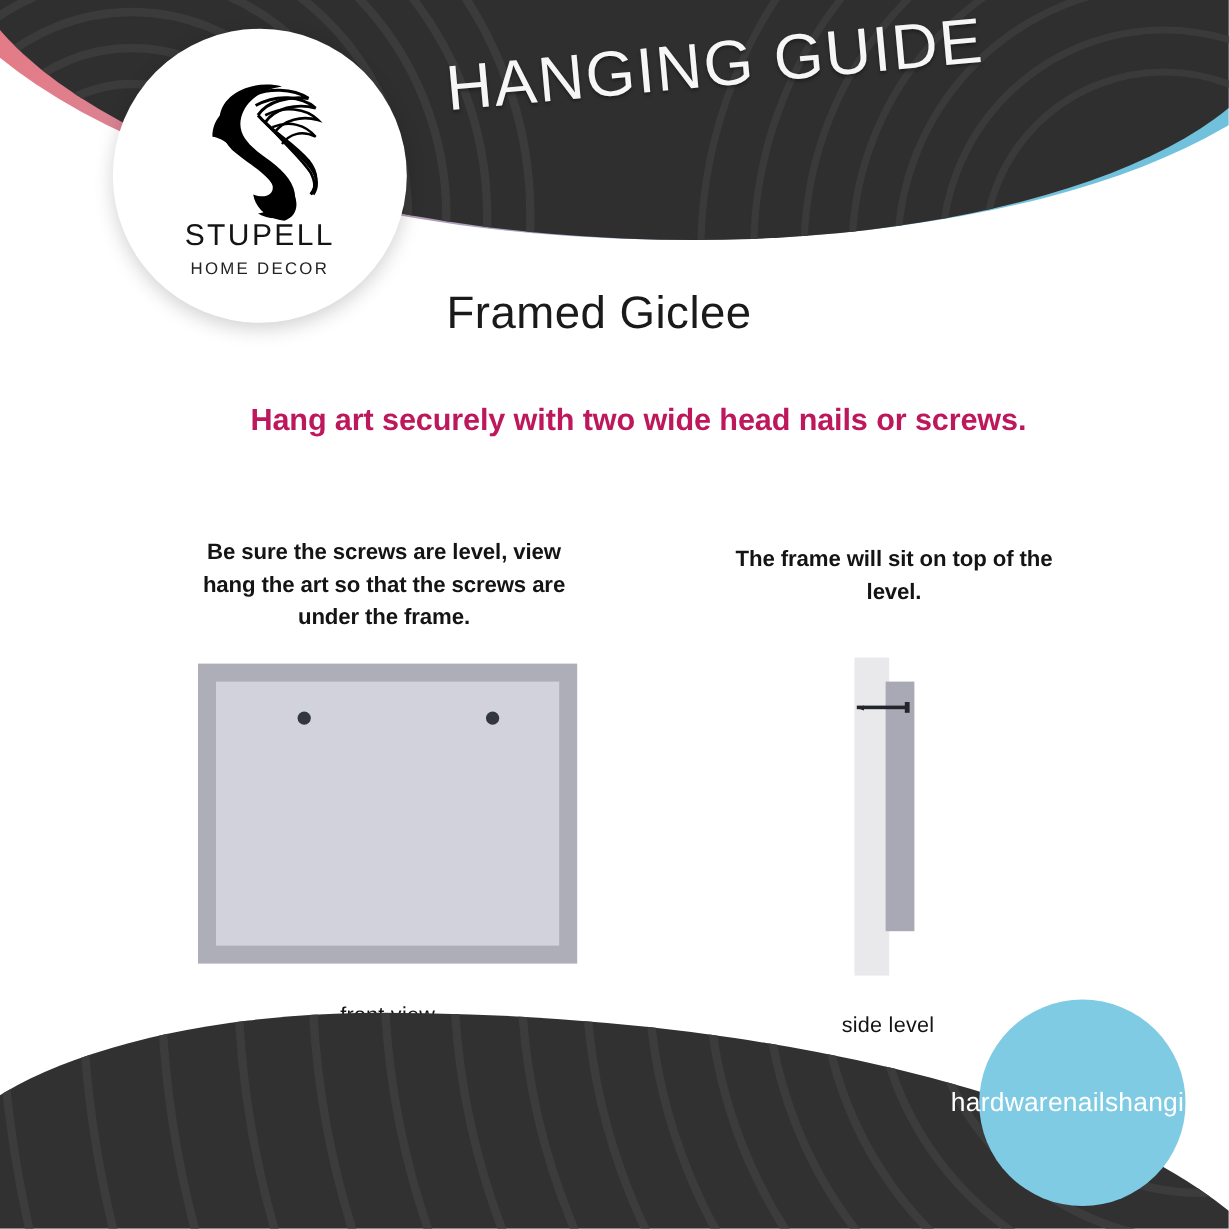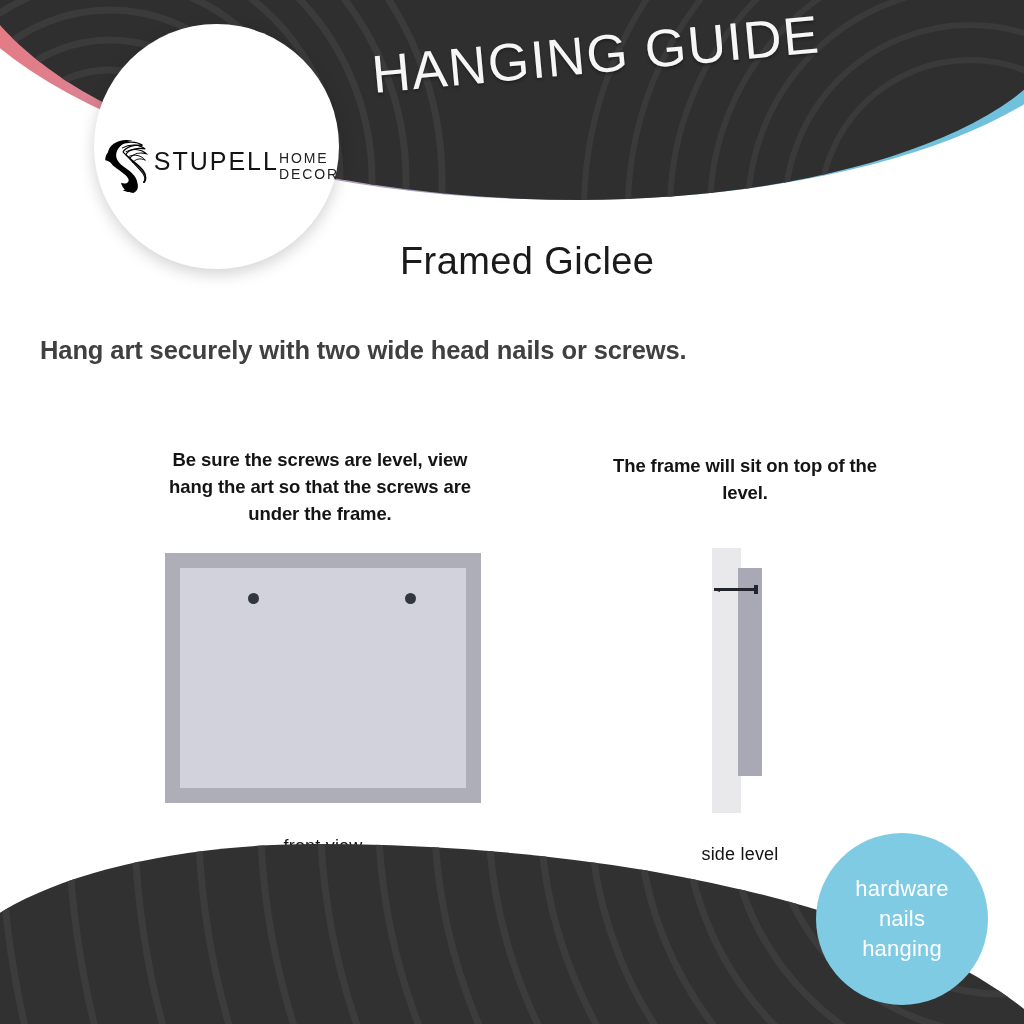--- a/index.html
+++ b/index.html
@@ -70,21 +70,21 @@
   .logo-badge {
     position: absolute;
     left: 94px;
     top: 24px;
     width: 245px;
     height: 245px;
     border-radius: 50%;
     background: #ffffff;
     box-shadow: 0 5px 16px rgba(0,0,0,0.18);
     display: flex;
-    flex-direction: row;
+    flex-direction: column;
     align-items: center;
     justify-content: flex-start;
     padding-top: 34px;
     box-sizing: border-box;
   }
   .logo-mark {
     width: 128px;
     height: 128px;
     display: block;
   }
@@ -121,33 +121,32 @@
   
   .product-name {
     position: absolute;
     left: 372px;
     top: 240px;
     font-size: 38px;
     font-weight: 400;
     color: #1a1a1a;
     letter-spacing: 0.4px;
     white-space: nowrap;
-    margin-left: 28px;
   }
 
   
   .main-instruction {
     position: absolute;
     left: 0;
     right: 0;
     top: 336px;
-    text-align: left;
+    text-align: center;
     font-size: 25.5px;
     font-weight: 600;
-    color: #404040;
+    color: #be185d;
     letter-spacing: -0.1px;
     padding-left: 40px;
   }
 
   
   .caption {
     position: absolute;
     font-size: 18.5px;
     line-height: 27px;
     color: #141414;
@@ -267,21 +266,21 @@
   
   .hw-badge {
     position: absolute;
     left: 816px;
     top: 833px;
     width: 172px;
     height: 172px;
     border-radius: 50%;
     background: #7fcbe4;
     display: flex;
-    flex-direction: column;
+    flex-direction: row;
     align-items: center;
     justify-content: center;
     color: #ffffff;
     font-size: 22px;
     line-height: 30px;
     font-weight: 400;
     letter-spacing: 0.2px;
   }
 </style>
 </head>

